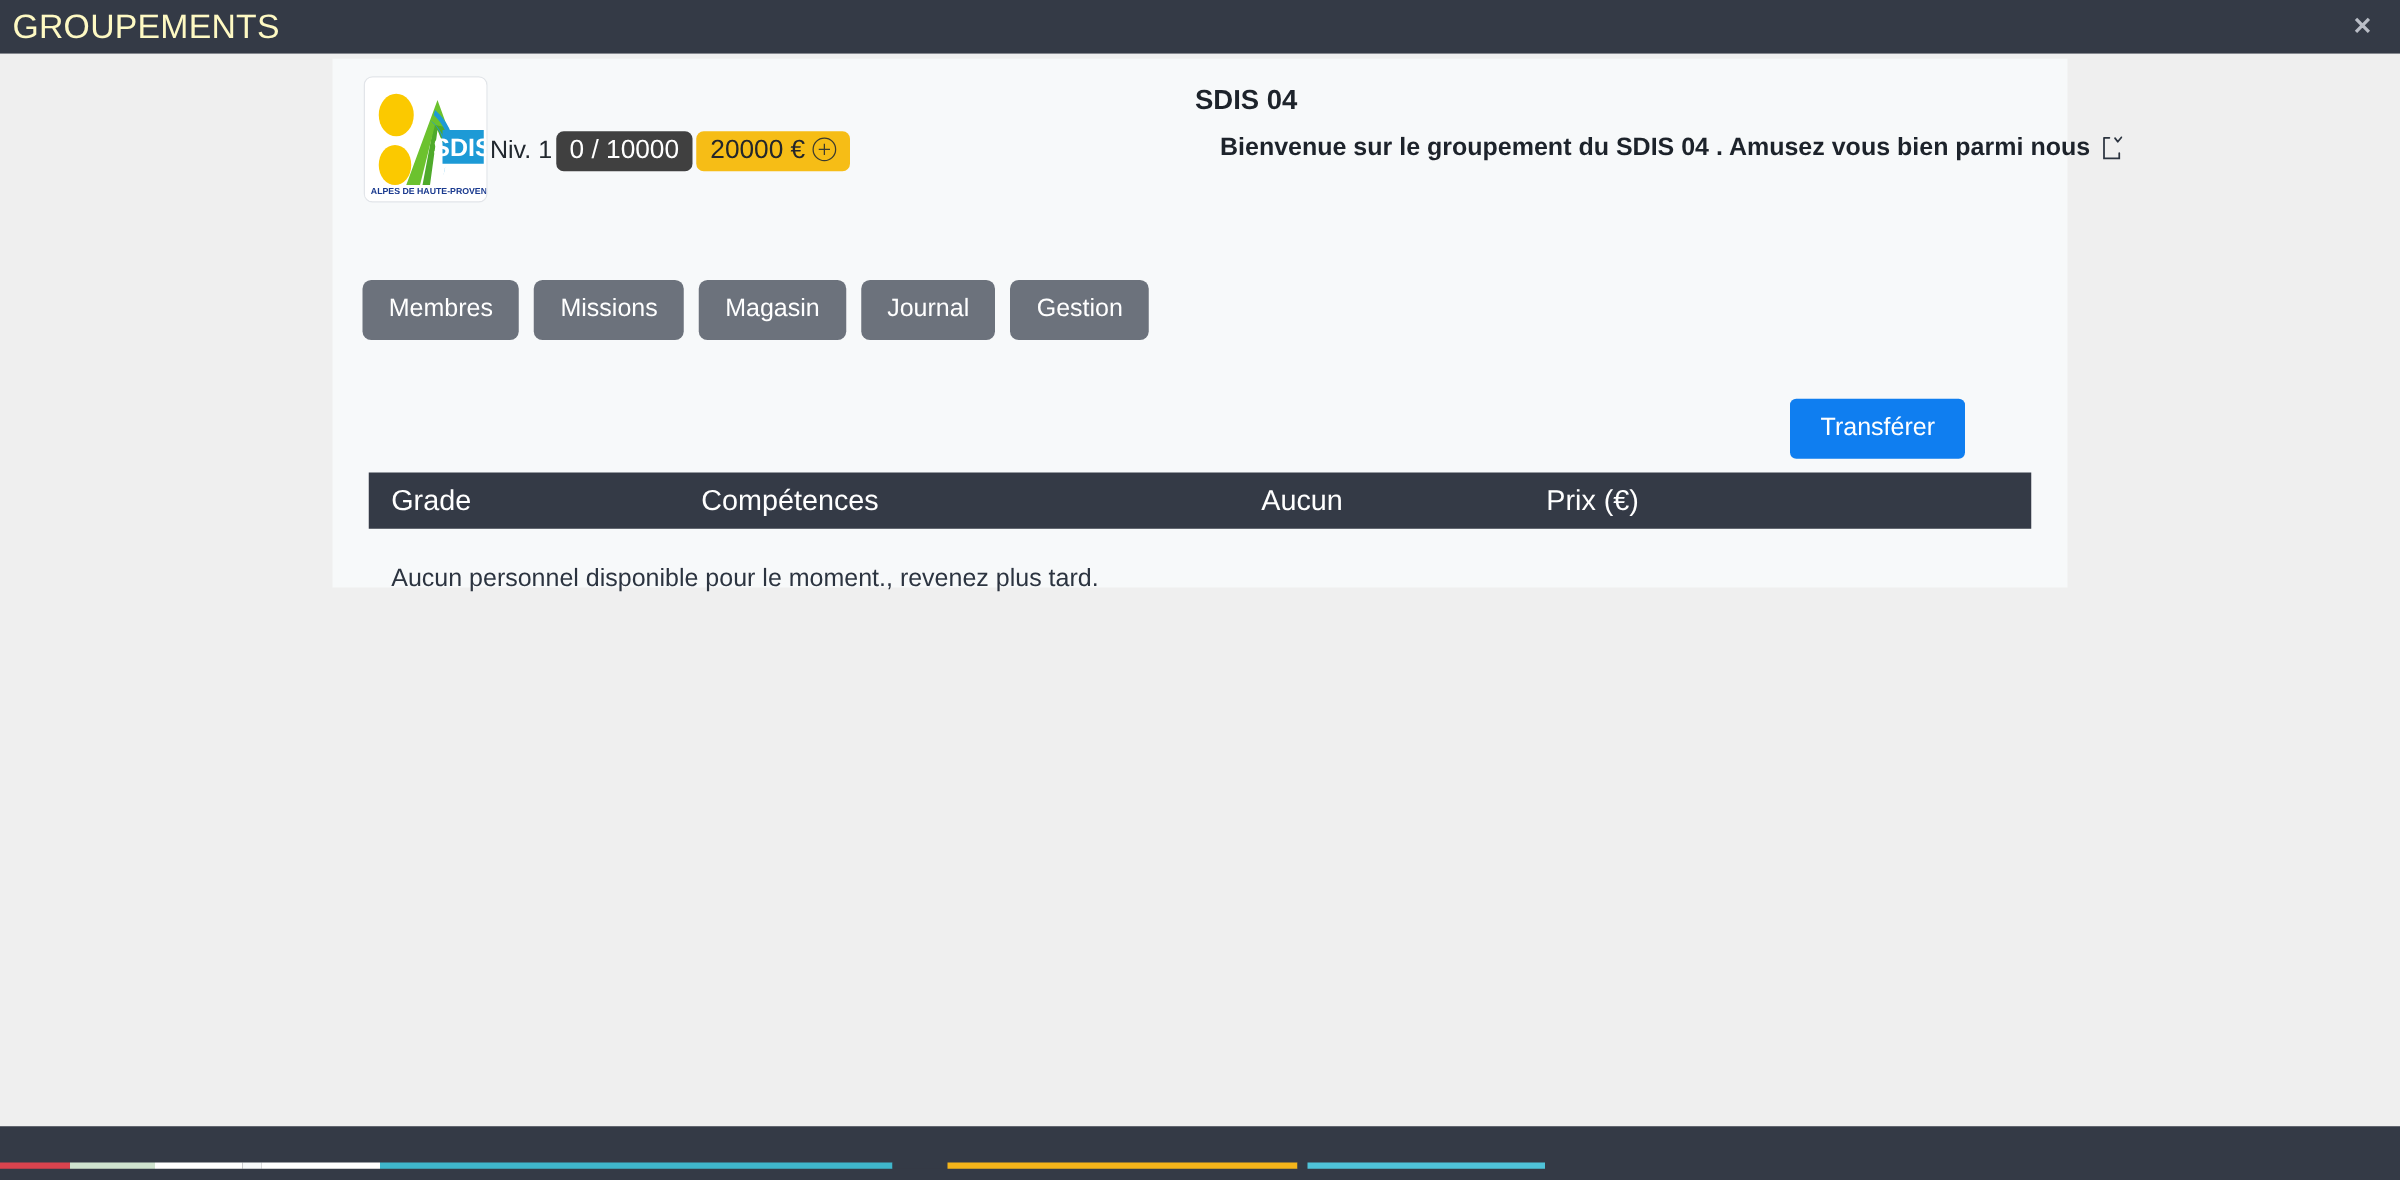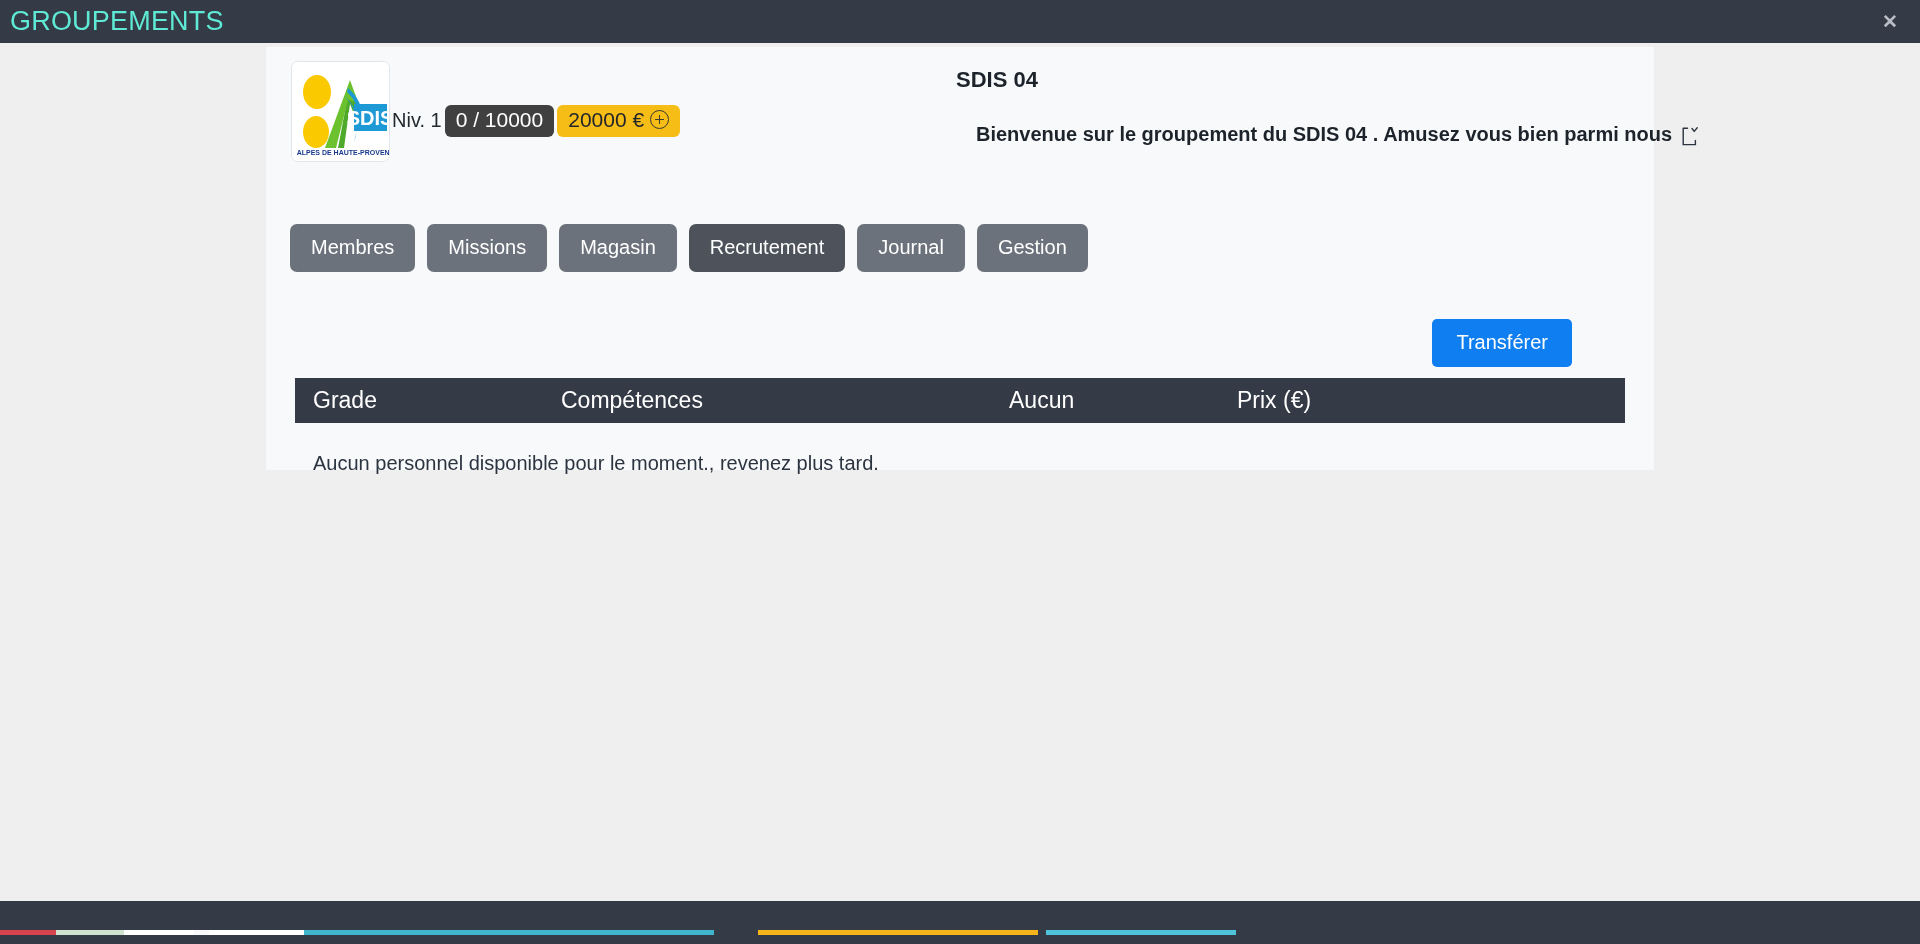--- a/index.html
+++ b/index.html
@@ -12,21 +12,21 @@
 
   
   .titlebar {
     position:absolute; top:0; left:0;
     width:1920px; height:43px;
     background:#343a46;
     display:flex; align-items:center;
     padding:0 18px 0 10px;
   }
   .titlebar-text {
-    color:#5eead4;
+    color:#fef9c3;
     font-size:27px;
     font-weight:400;
     letter-spacing:0.2px;
   }
   .titlebar-close {
     margin-left:auto;
     color:#b9bdc6;
     font-size:19px;
     line-height:1;
     font-weight:bold;
@@ -112,23 +112,22 @@
     font-size:22px;
     font-weight:600;
     color:#1d232b;
   }
   .group-welcome {
     position:absolute;
     left:710px; top:60px;
     font-size:20px;
     font-weight:600;
     color:#1d232b;
-    display:flex; align-items:flex-end; gap:10px;
+    display:flex; align-items:center; gap:10px;
     white-space:nowrap;
-    margin-top:16px;
   }
   .copy-icon { width:16px; height:19px; display:block; }
 
   
   .navbar {
     position:absolute;
     left:24px; top:177px;
     display:flex; gap:12px;
   }
   .nav-btn {
@@ -266,21 +265,20 @@
           <path d="M1.2 1.2 H5.5 M1.2 1.2 V17.6 H13.4 V13.5" stroke="#2c3440" stroke-width="1.4" fill="none" stroke-linecap="round"></path>
           <path d="M10 1.5 L12.2 4.4 L15.2 0.8" stroke="#2c3440" stroke-width="1.4" fill="none" stroke-linecap="round" stroke-linejoin="round"></path>
         </svg>
       </div>
     </div>
 
     <div class="navbar">
       <button class="nav-btn">Membres</button>
       <button class="nav-btn">Missions</button>
       <button class="nav-btn">Magasin</button>
-      <button class="nav-btn active">Recrutement</button>
       <button class="nav-btn">Journal</button>
       <button class="nav-btn">Gestion</button>
     </div>
 
     <div class="transfer-row">
       <button class="transfer-btn">Transférer</button>
     </div>
 
     <div class="table-wrap">
       <div class="thead">

